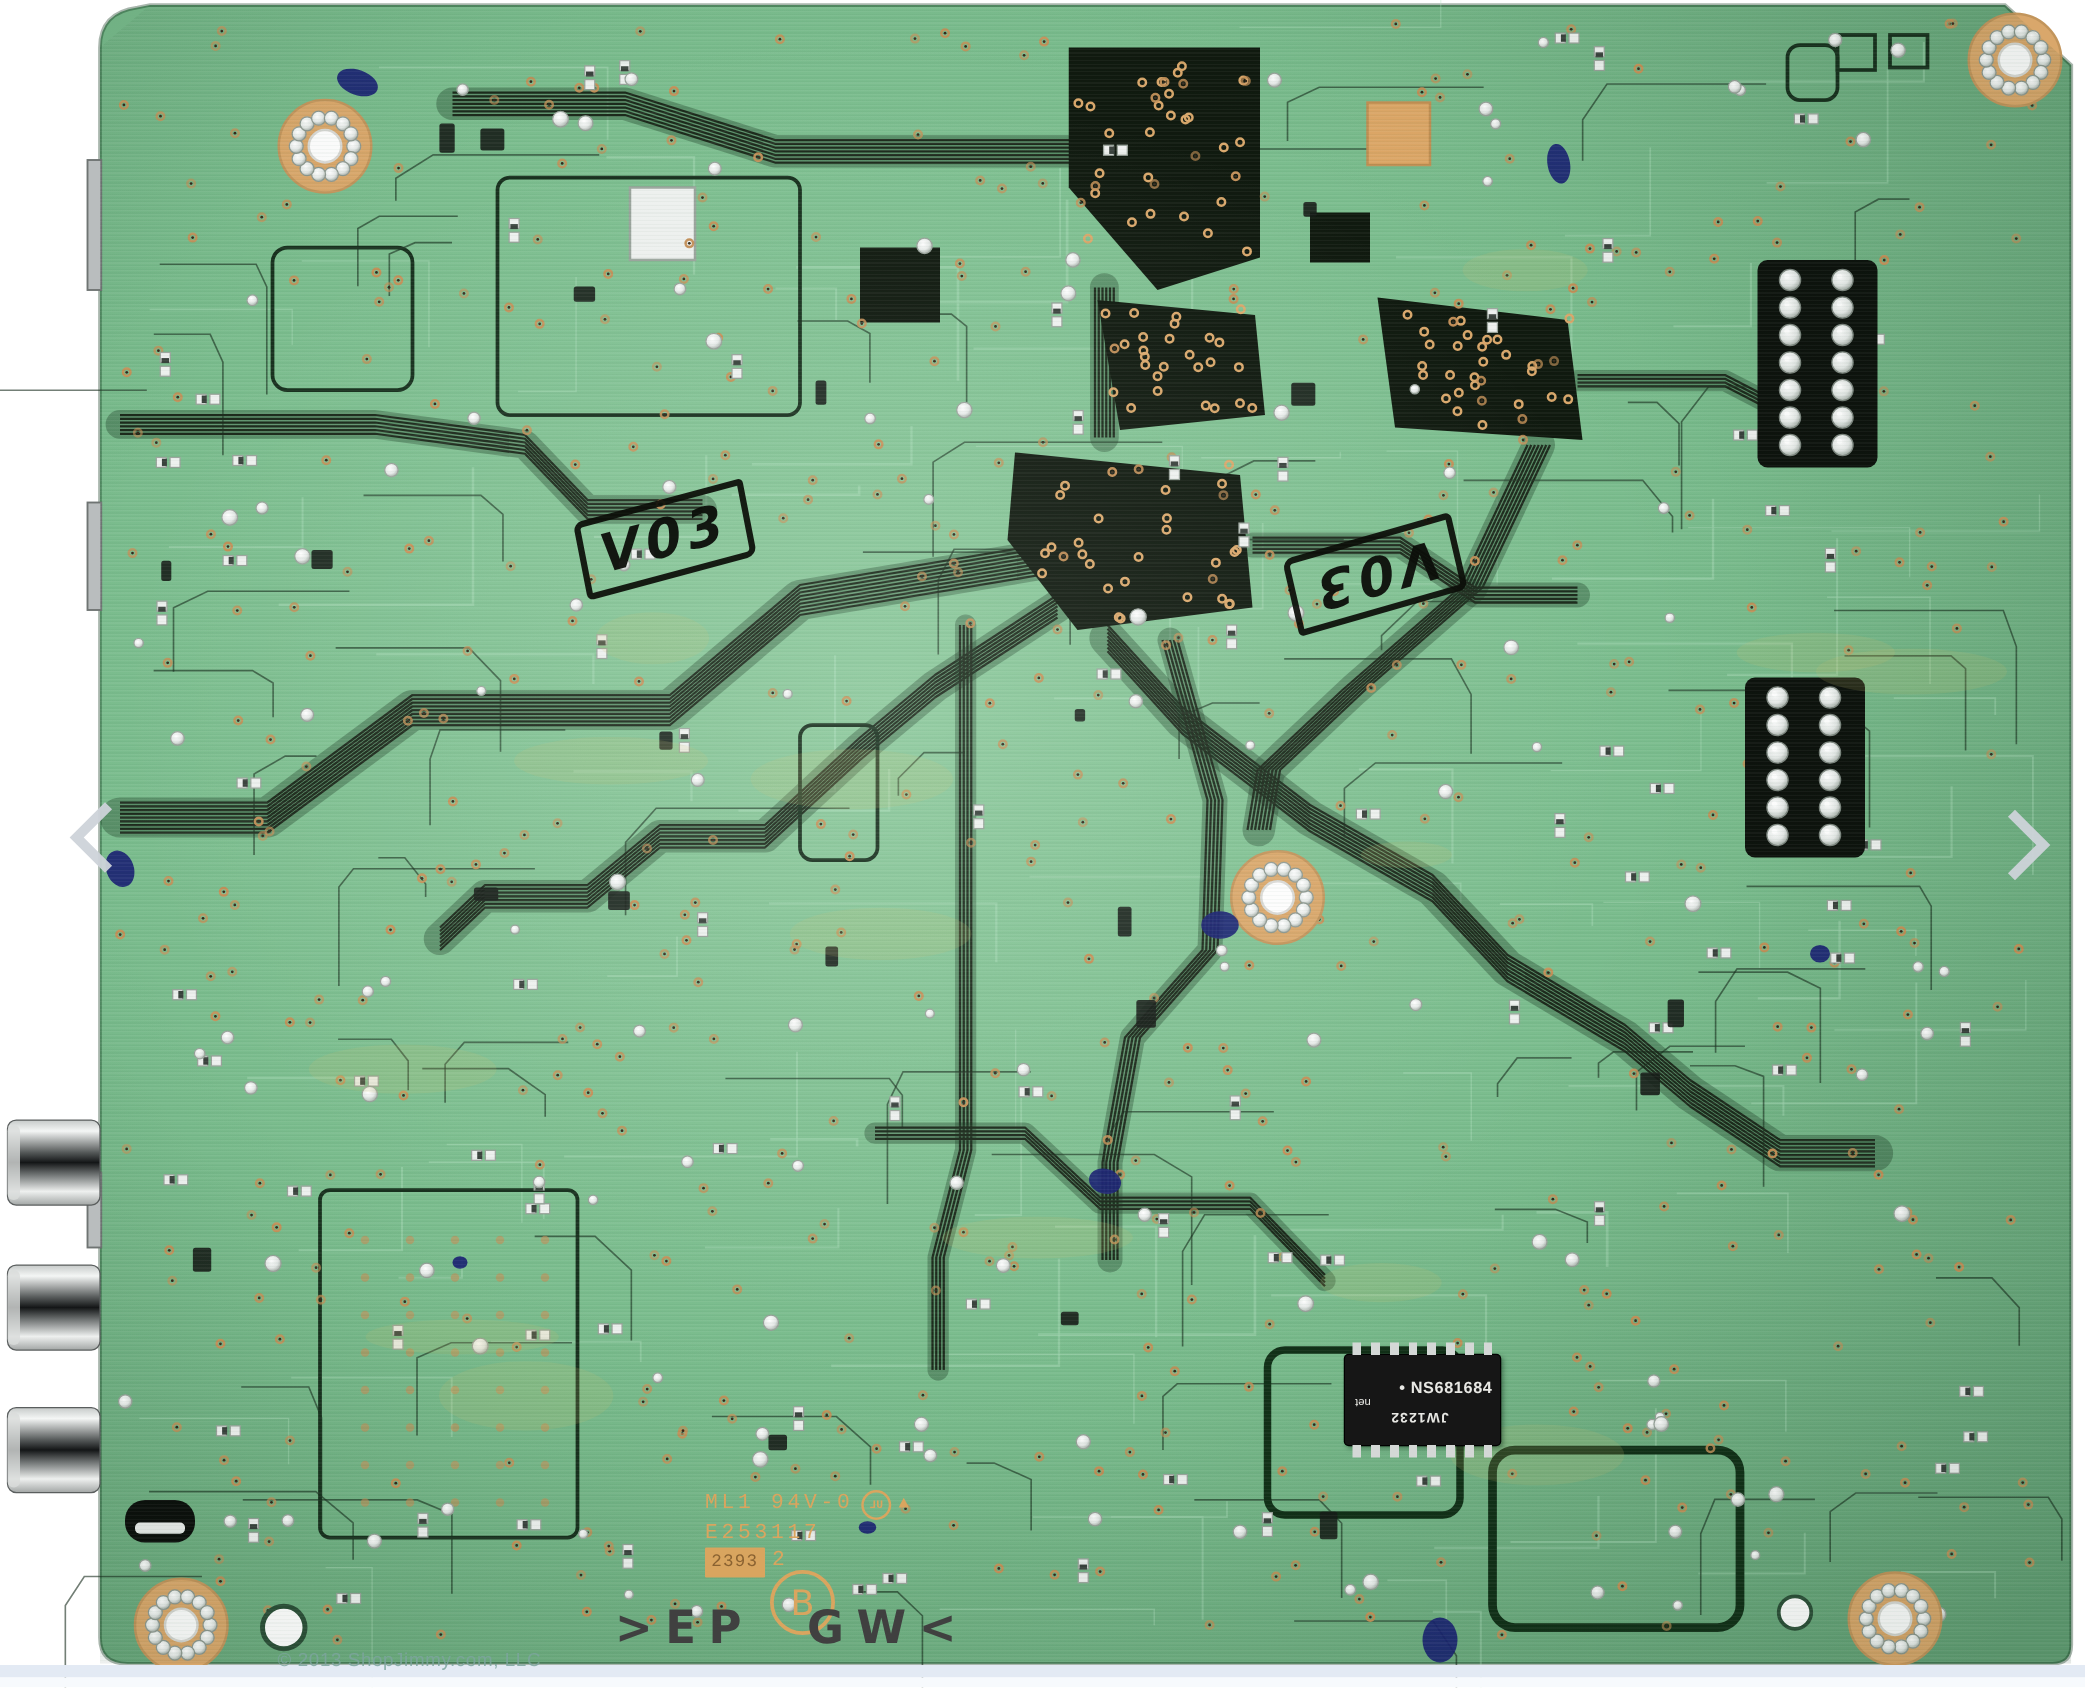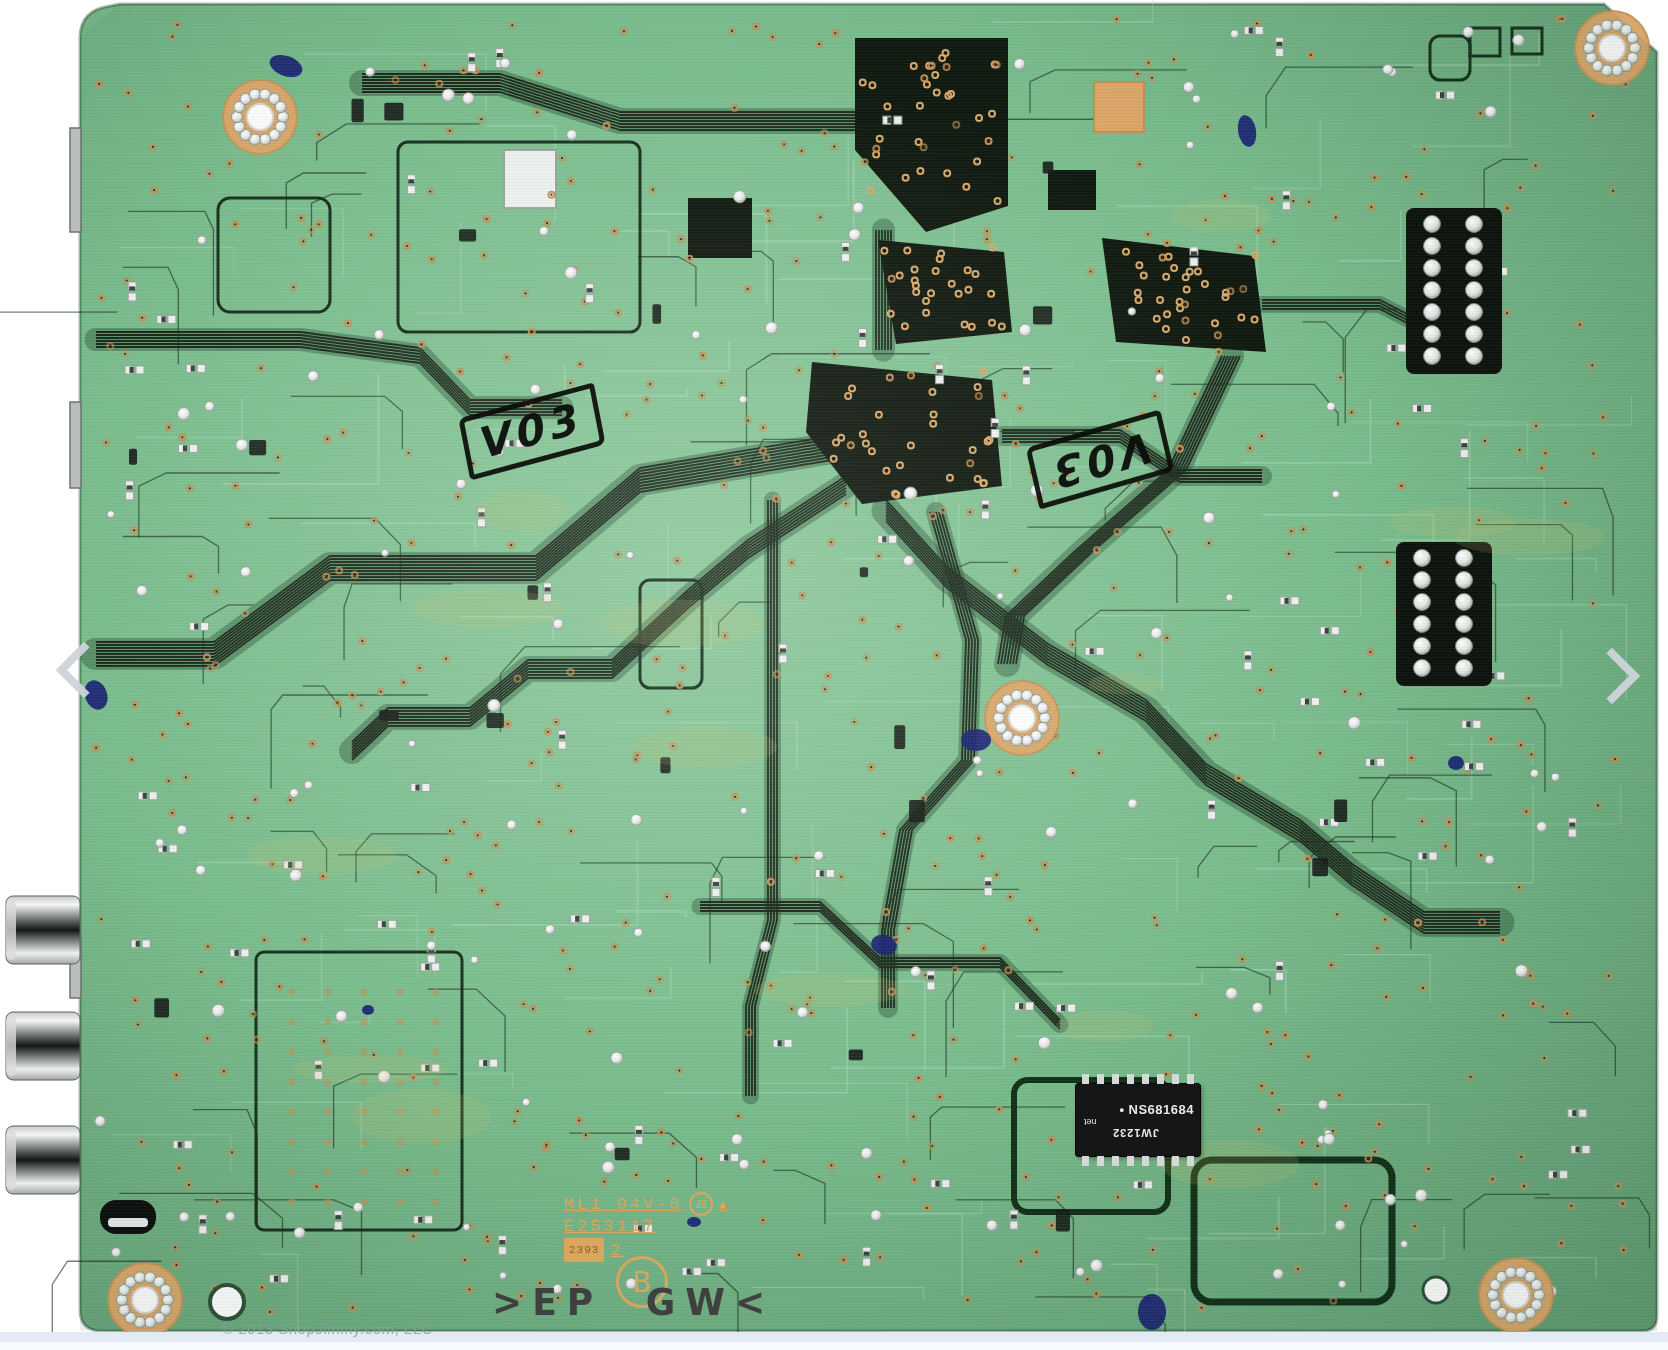--- a/index.html
+++ b/index.html
@@ -25,26 +25,26 @@
   .l1{font:700 13px "Liberation Sans",sans-serif;letter-spacing:.5px;}
   .l2{font:400 9px "Liberation Sans",sans-serif;transform:rotate(180deg);align-self:flex-start;margin-left:8px;}
   .l3{font:600 11px "Liberation Sans",sans-serif;transform:rotate(180deg);align-self:center;letter-spacing:1px;}
   .chip-pins{position:absolute;left:6px;width:112px;height:10px;
              background:repeating-linear-gradient(90deg,#d4d8d6 0 7px,rgba(0,0,0,0) 7px 15px);}
   .pins-top{top:-10px;} .pins-bottom{bottom:-10px;}
 
   
   .silk{position:absolute;left:564px;top:1192px;color:#d9a55f;
         font-family:"Liberation Mono",monospace;}
-  .silk-row{font-size:17px;letter-spacing:3px;line-height:22px;display:flex;align-items:flex-end;gap:6px;text-decoration:underline;}
+  .silk-row{font-size:17px;letter-spacing:3px;line-height:22px;display:flex;align-items:flex-start;gap:6px;}
   .ul-circle{display:inline-flex;align-items:center;justify-content:center;width:20px;height:20px;
              border:2px solid #d9a55f;border-radius:50%;font-size:9px;font-weight:700;letter-spacing:0;
              transform:scaleX(-1);}
   .tri{font-size:14px;letter-spacing:0;}
-  .date-box{display:inline-block;background:#d9a55f;color:#8a6231;font-size:11px;
+  .date-box{display:inline-block;background:#d9a55f;color:#8a6231;font-size:14px;
             padding:1px 5px;letter-spacing:1px;border-radius:1px;}
   .circled-b{position:absolute;left:616px;top:1256px;width:46px;height:46px;border:3px solid #d9a55f;
              border-radius:50%;display:flex;align-items:center;justify-content:center;
              font:400 28px "DejaVu Sans",sans-serif;color:#d9a55f;}
   .ep-gw{position:absolute;left:492px;top:1282px;font:600 36px "DejaVu Sans",sans-serif;
          color:#404040;letter-spacing:10px;word-spacing:20px;transform:scaleY(1.02);}
 
   .watermark{position:absolute;left:222px;top:1320px;font:400 15px "Liberation Sans",sans-serif;
              color:rgba(125,165,158,.85);letter-spacing:.5px;}
 

